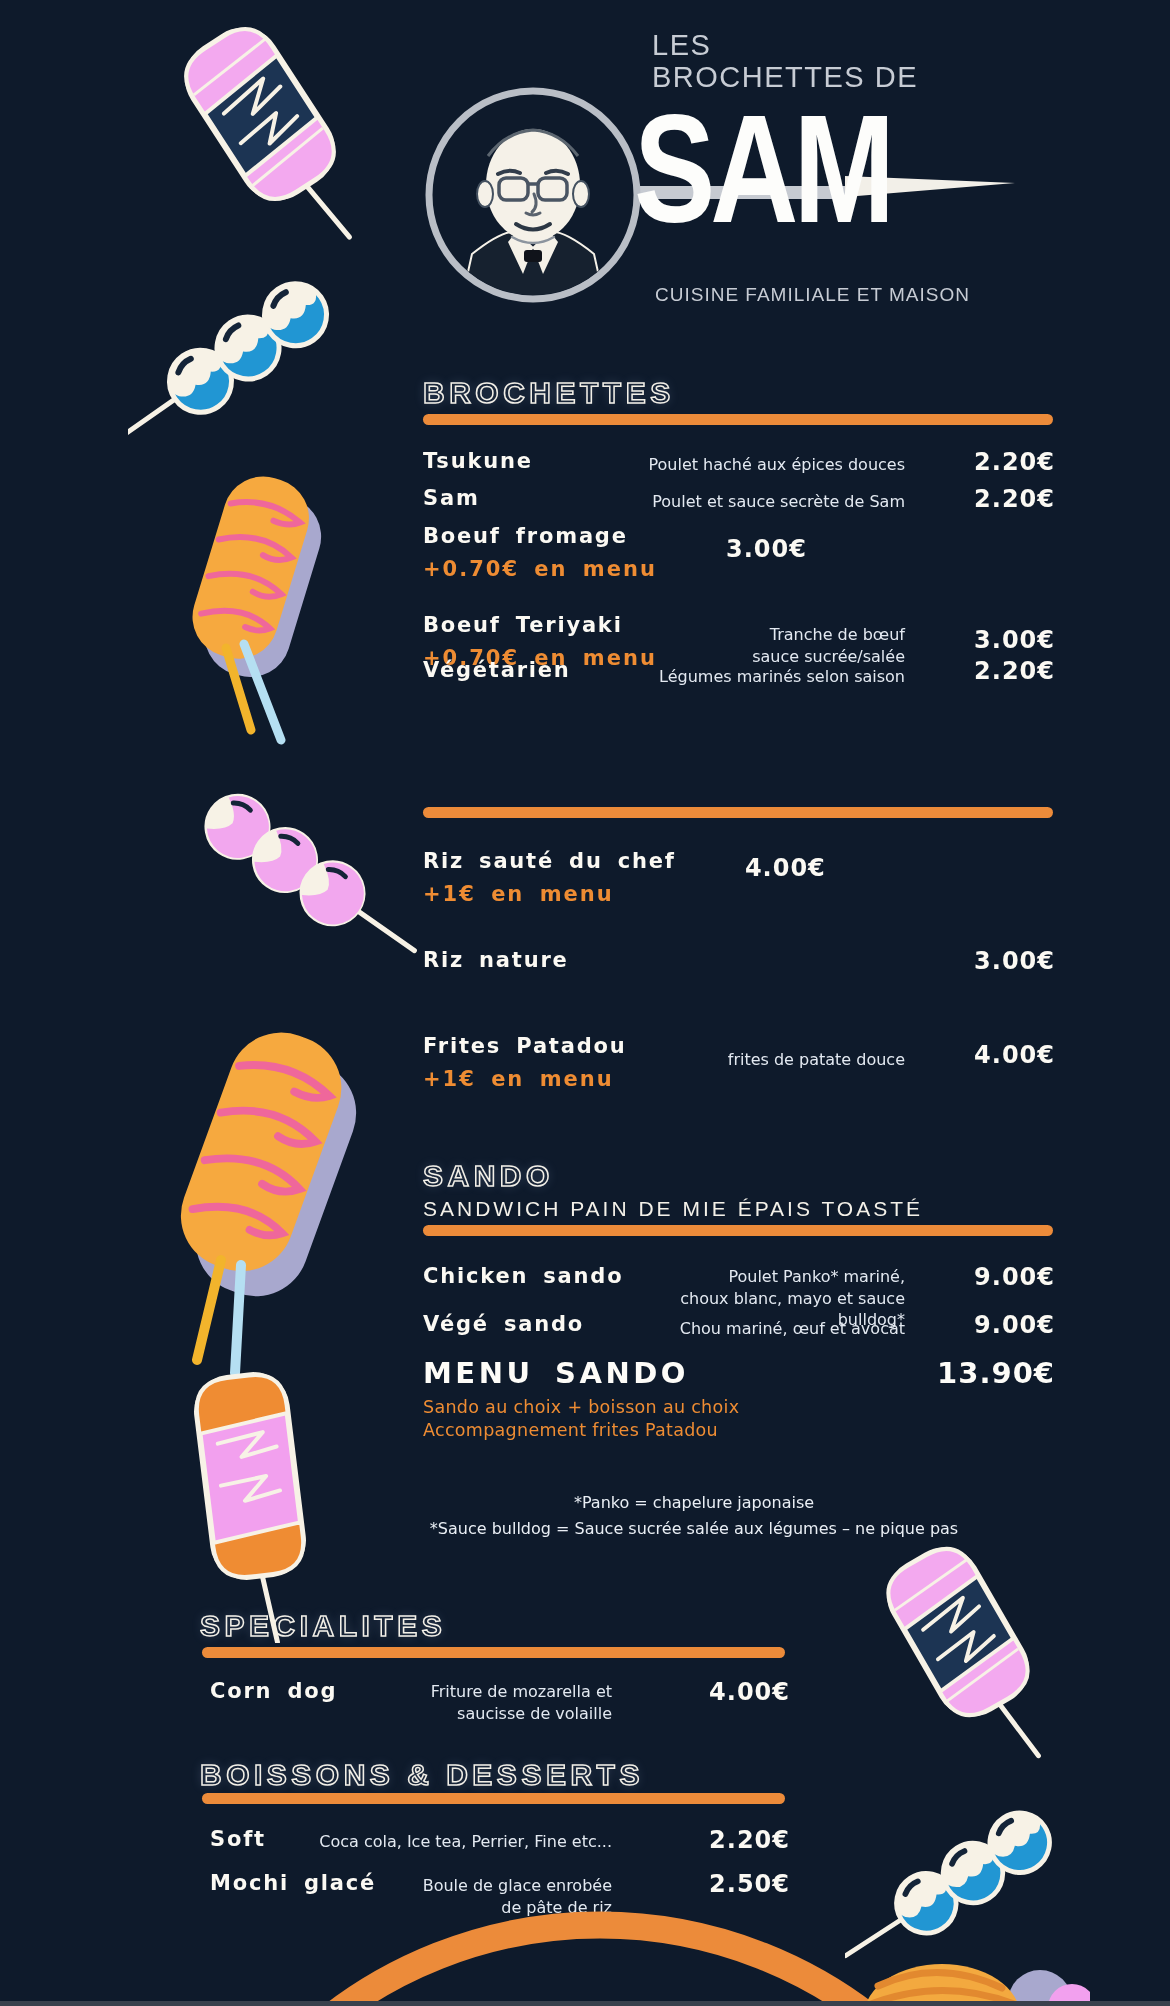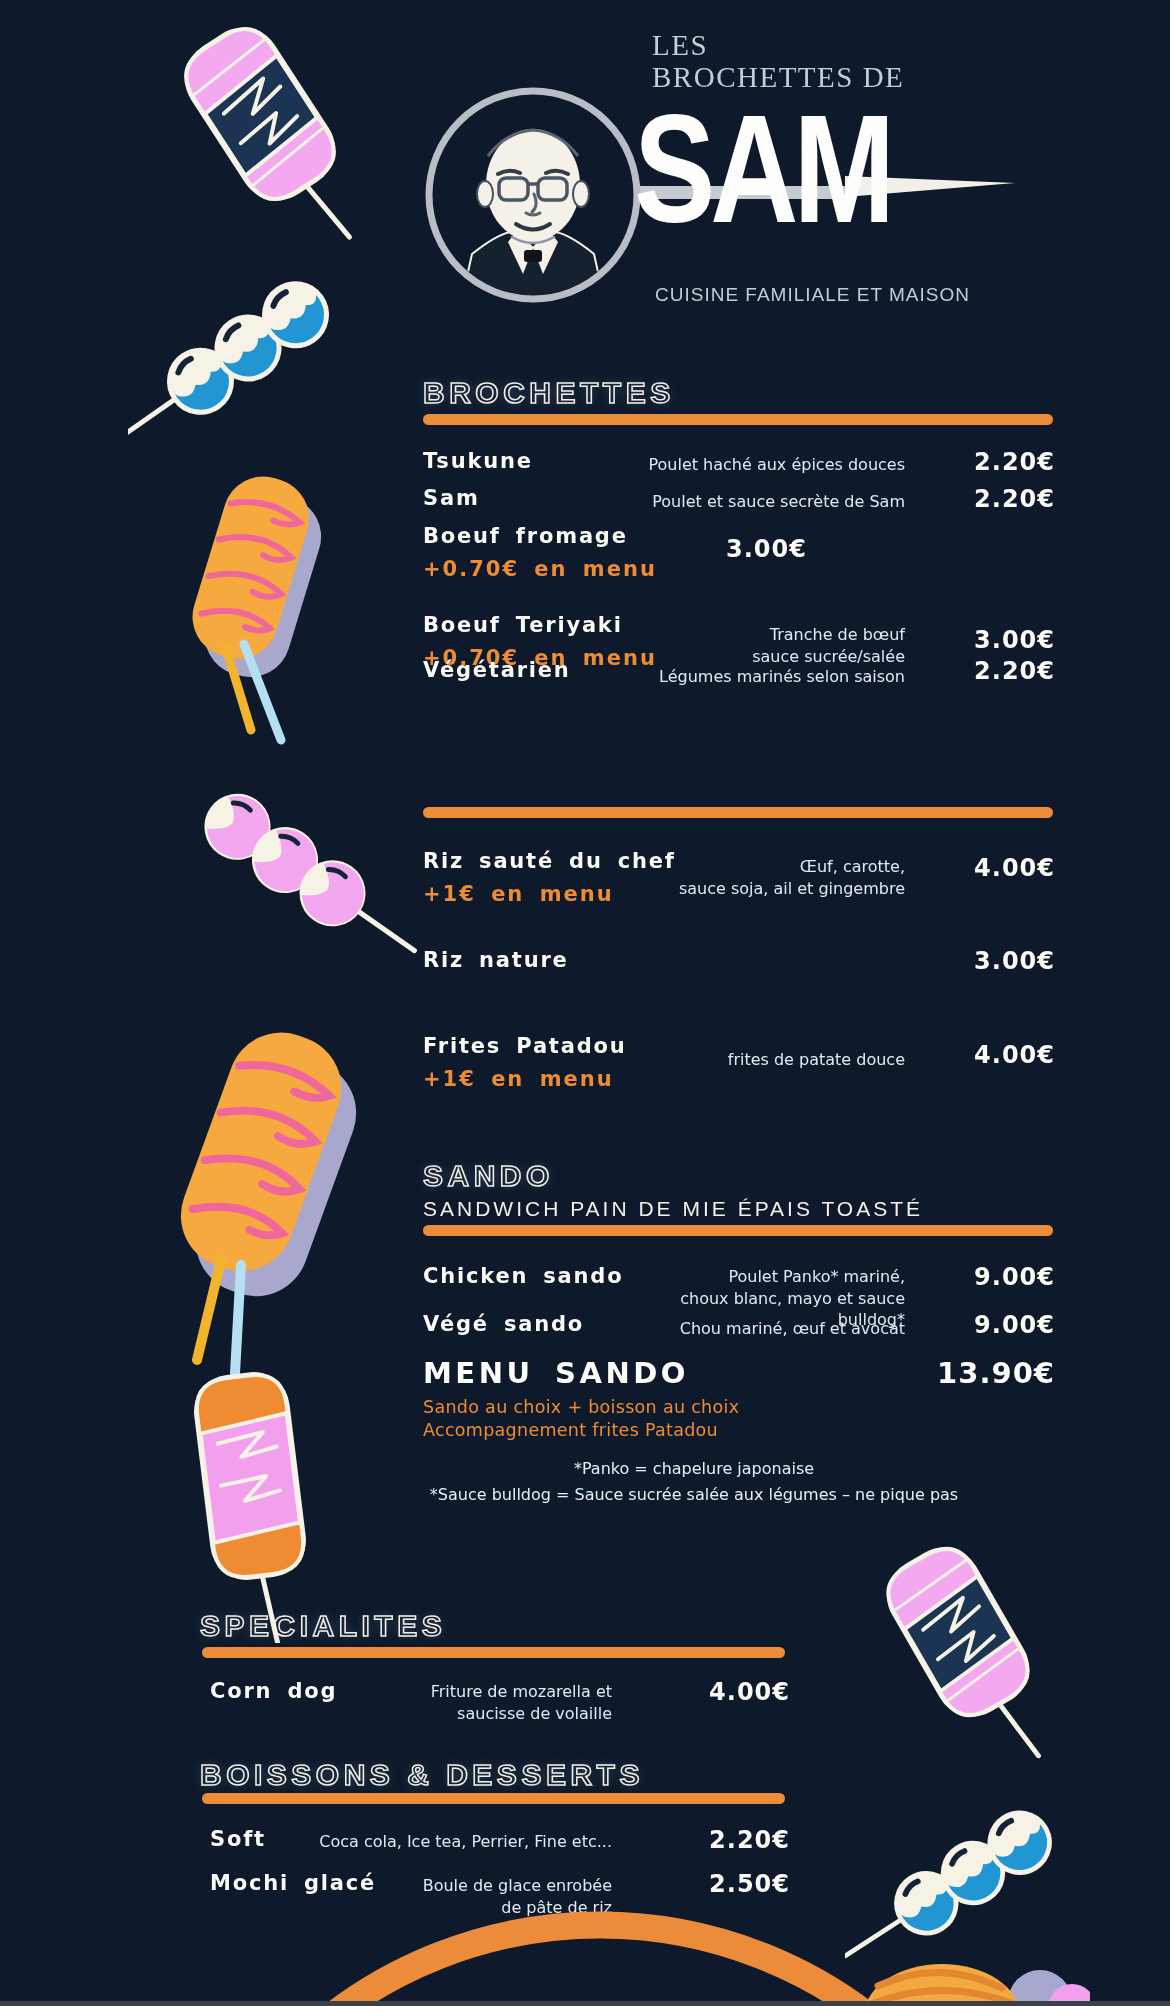--- a/index.html
+++ b/index.html
@@ -1,20 +1,20 @@
 <!DOCTYPE html>
 <html><head>
 <meta charset="utf-8">
 <style>
   html,body{margin:0;padding:0;background:#0e1a2b;}
   .page{position:relative;width:1170px;height:2006px;background:#0e1a2b;overflow:hidden;
         font-family:"DejaVu Sans",sans-serif;color:#f7f2e6;}
   .abs{position:absolute;}
   
-  .logo-small{font-family:Liberation Serif, serif;font-weight:300;color:#c7ccd4;
+  .logo-small{font-family:Liberation Sans, sans-serif;font-weight:300;color:#c7ccd4;
               font-size:29px;letter-spacing:1.5px;line-height:1.05;white-space:nowrap;}
   .logo-sam{font-family:"Liberation Sans",sans-serif;font-weight:bold;color:#fdfdfb;
             font-size:122px;line-height:1;letter-spacing:-5px;transform:scaleY(1.26);
             transform-origin:0 0;white-space:nowrap;}
   .tagline{font-family:"Liberation Sans",sans-serif;color:#c7ccd4;font-size:19px;
            letter-spacing:1px;white-space:nowrap;}
   
   .sec-title{font-family:"Liberation Sans",sans-serif;font-weight:bold;font-size:30px;
              letter-spacing:4.5px;line-height:1;color:transparent;
              -webkit-text-stroke:1.5px #f3f0e8;
@@ -169,22 +169,20 @@
     <div class="price">2.20€</div>
   </div>
 
   <div class="bar" style="left:423px;top:807px;width:630px"></div>
 
   <div class="row" style="left:423px;top:848px;width:632px">
     <div>
       <div class="nm">Riz sauté du chef</div>
       <div class="note">+1€ en menu</div>
     </div>
-    <div class="desc" style="margin-top:8px">Œuf, carotte,
-sauce soja, ail et gingembre</div>
     <div class="price" style="margin-top:6px">4.00€</div>
   </div>
   <div class="row" style="left:423px;top:947px;width:632px">
     <div class="nm">Riz nature</div>
     <div class="desc"></div>
     <div class="price">3.00€</div>
   </div>
   <div class="row" style="left:423px;top:1033px;width:632px">
     <div>
       <div class="nm">Frites Patadou</div>
@@ -211,21 +209,21 @@
   </div>
 
   <div class="row" style="left:423px;top:1356px;width:632px">
     <div class="menu-nm">MENU SANDO</div>
     <div style="flex:1"></div>
     <div class="menu-price">13.90€</div>
   </div>
   <div class="menu-sub" style="top:1397px">Sando au choix + boisson au choix</div>
   <div class="menu-sub" style="top:1420px">Accompagnement frites Patadou</div>
 
-  <div class="footnotes" style="top:1456px">*Panko = chapelure japonaise
+  <div class="footnotes" style="top:1490px">*Panko = chapelure japonaise
 *Sauce bulldog = Sauce sucrée salée aux légumes – ne pique pas</div>
 
   <div class="abs sec-title" style="left:200px;top:1611px">SPECIALITES</div>
   <div class="bar" style="left:202px;top:1647px;width:583px"></div>
 
   <div class="row row-b" style="left:210px;top:1678px;width:580px">
     <div class="nm">Corn dog</div>
     <div class="desc" style="margin-top:3px">Friture de mozarella et
 saucisse de volaille</div>
     <div class="price">4.00€</div>

